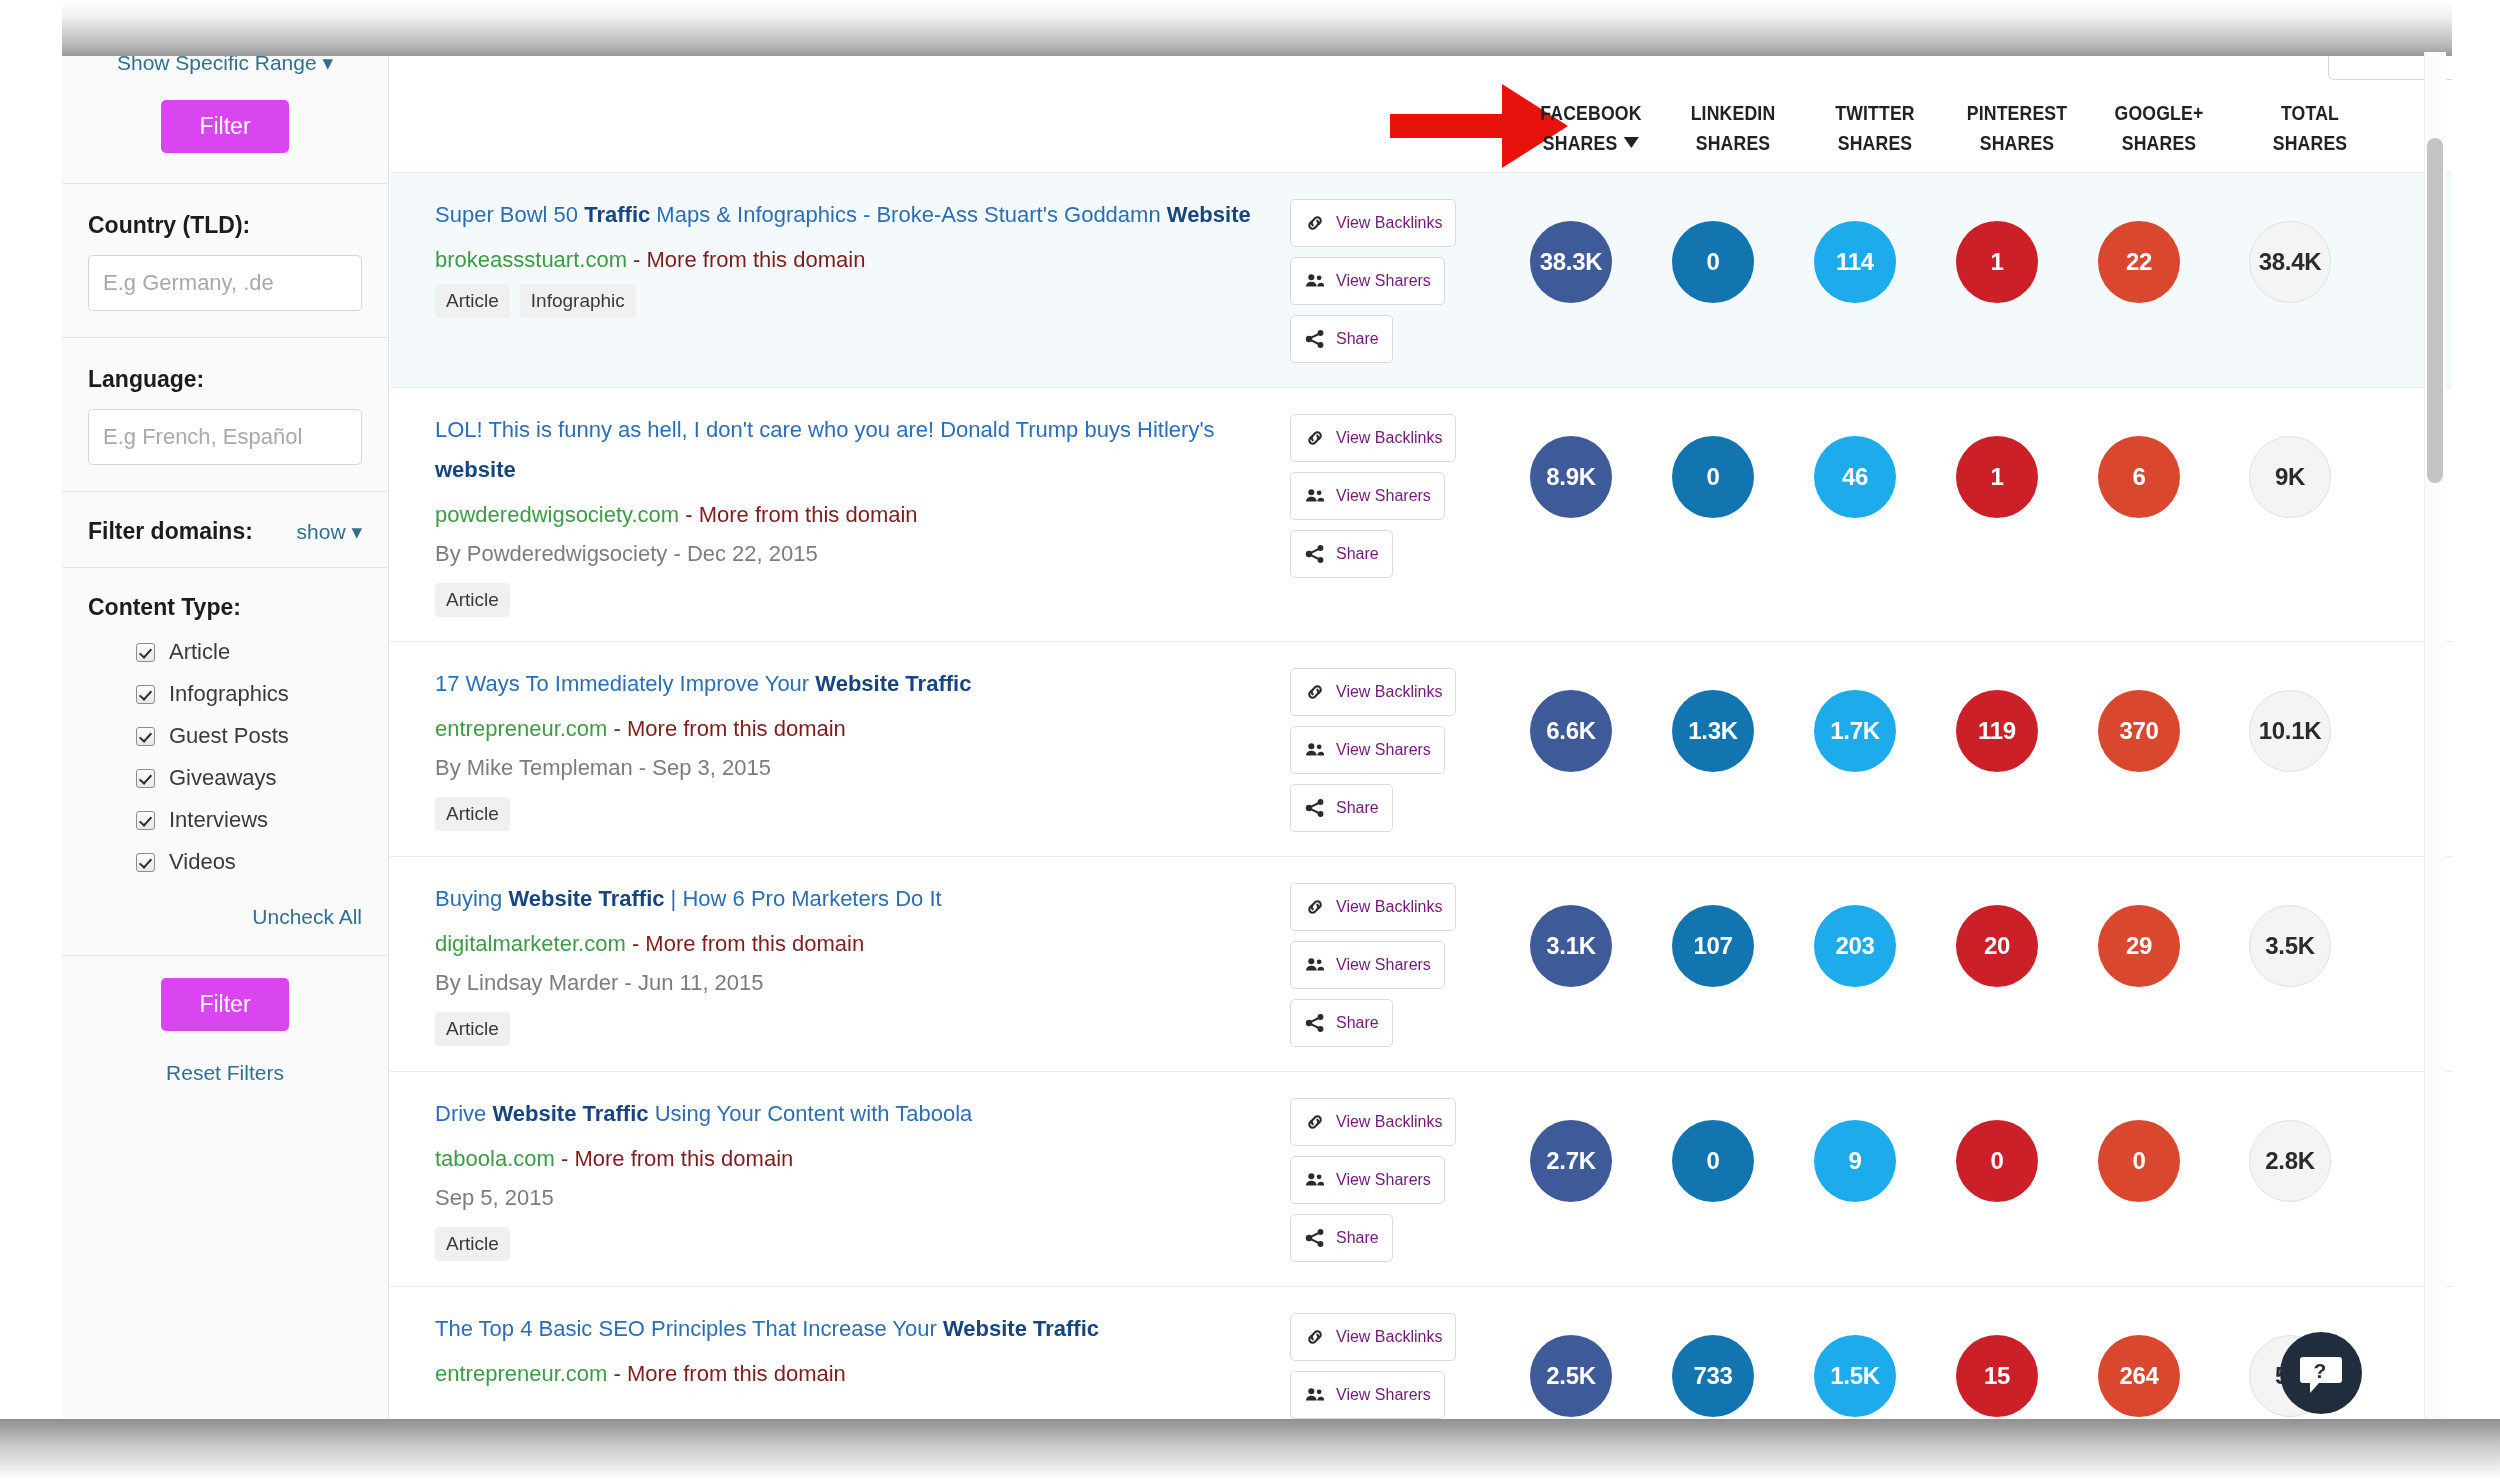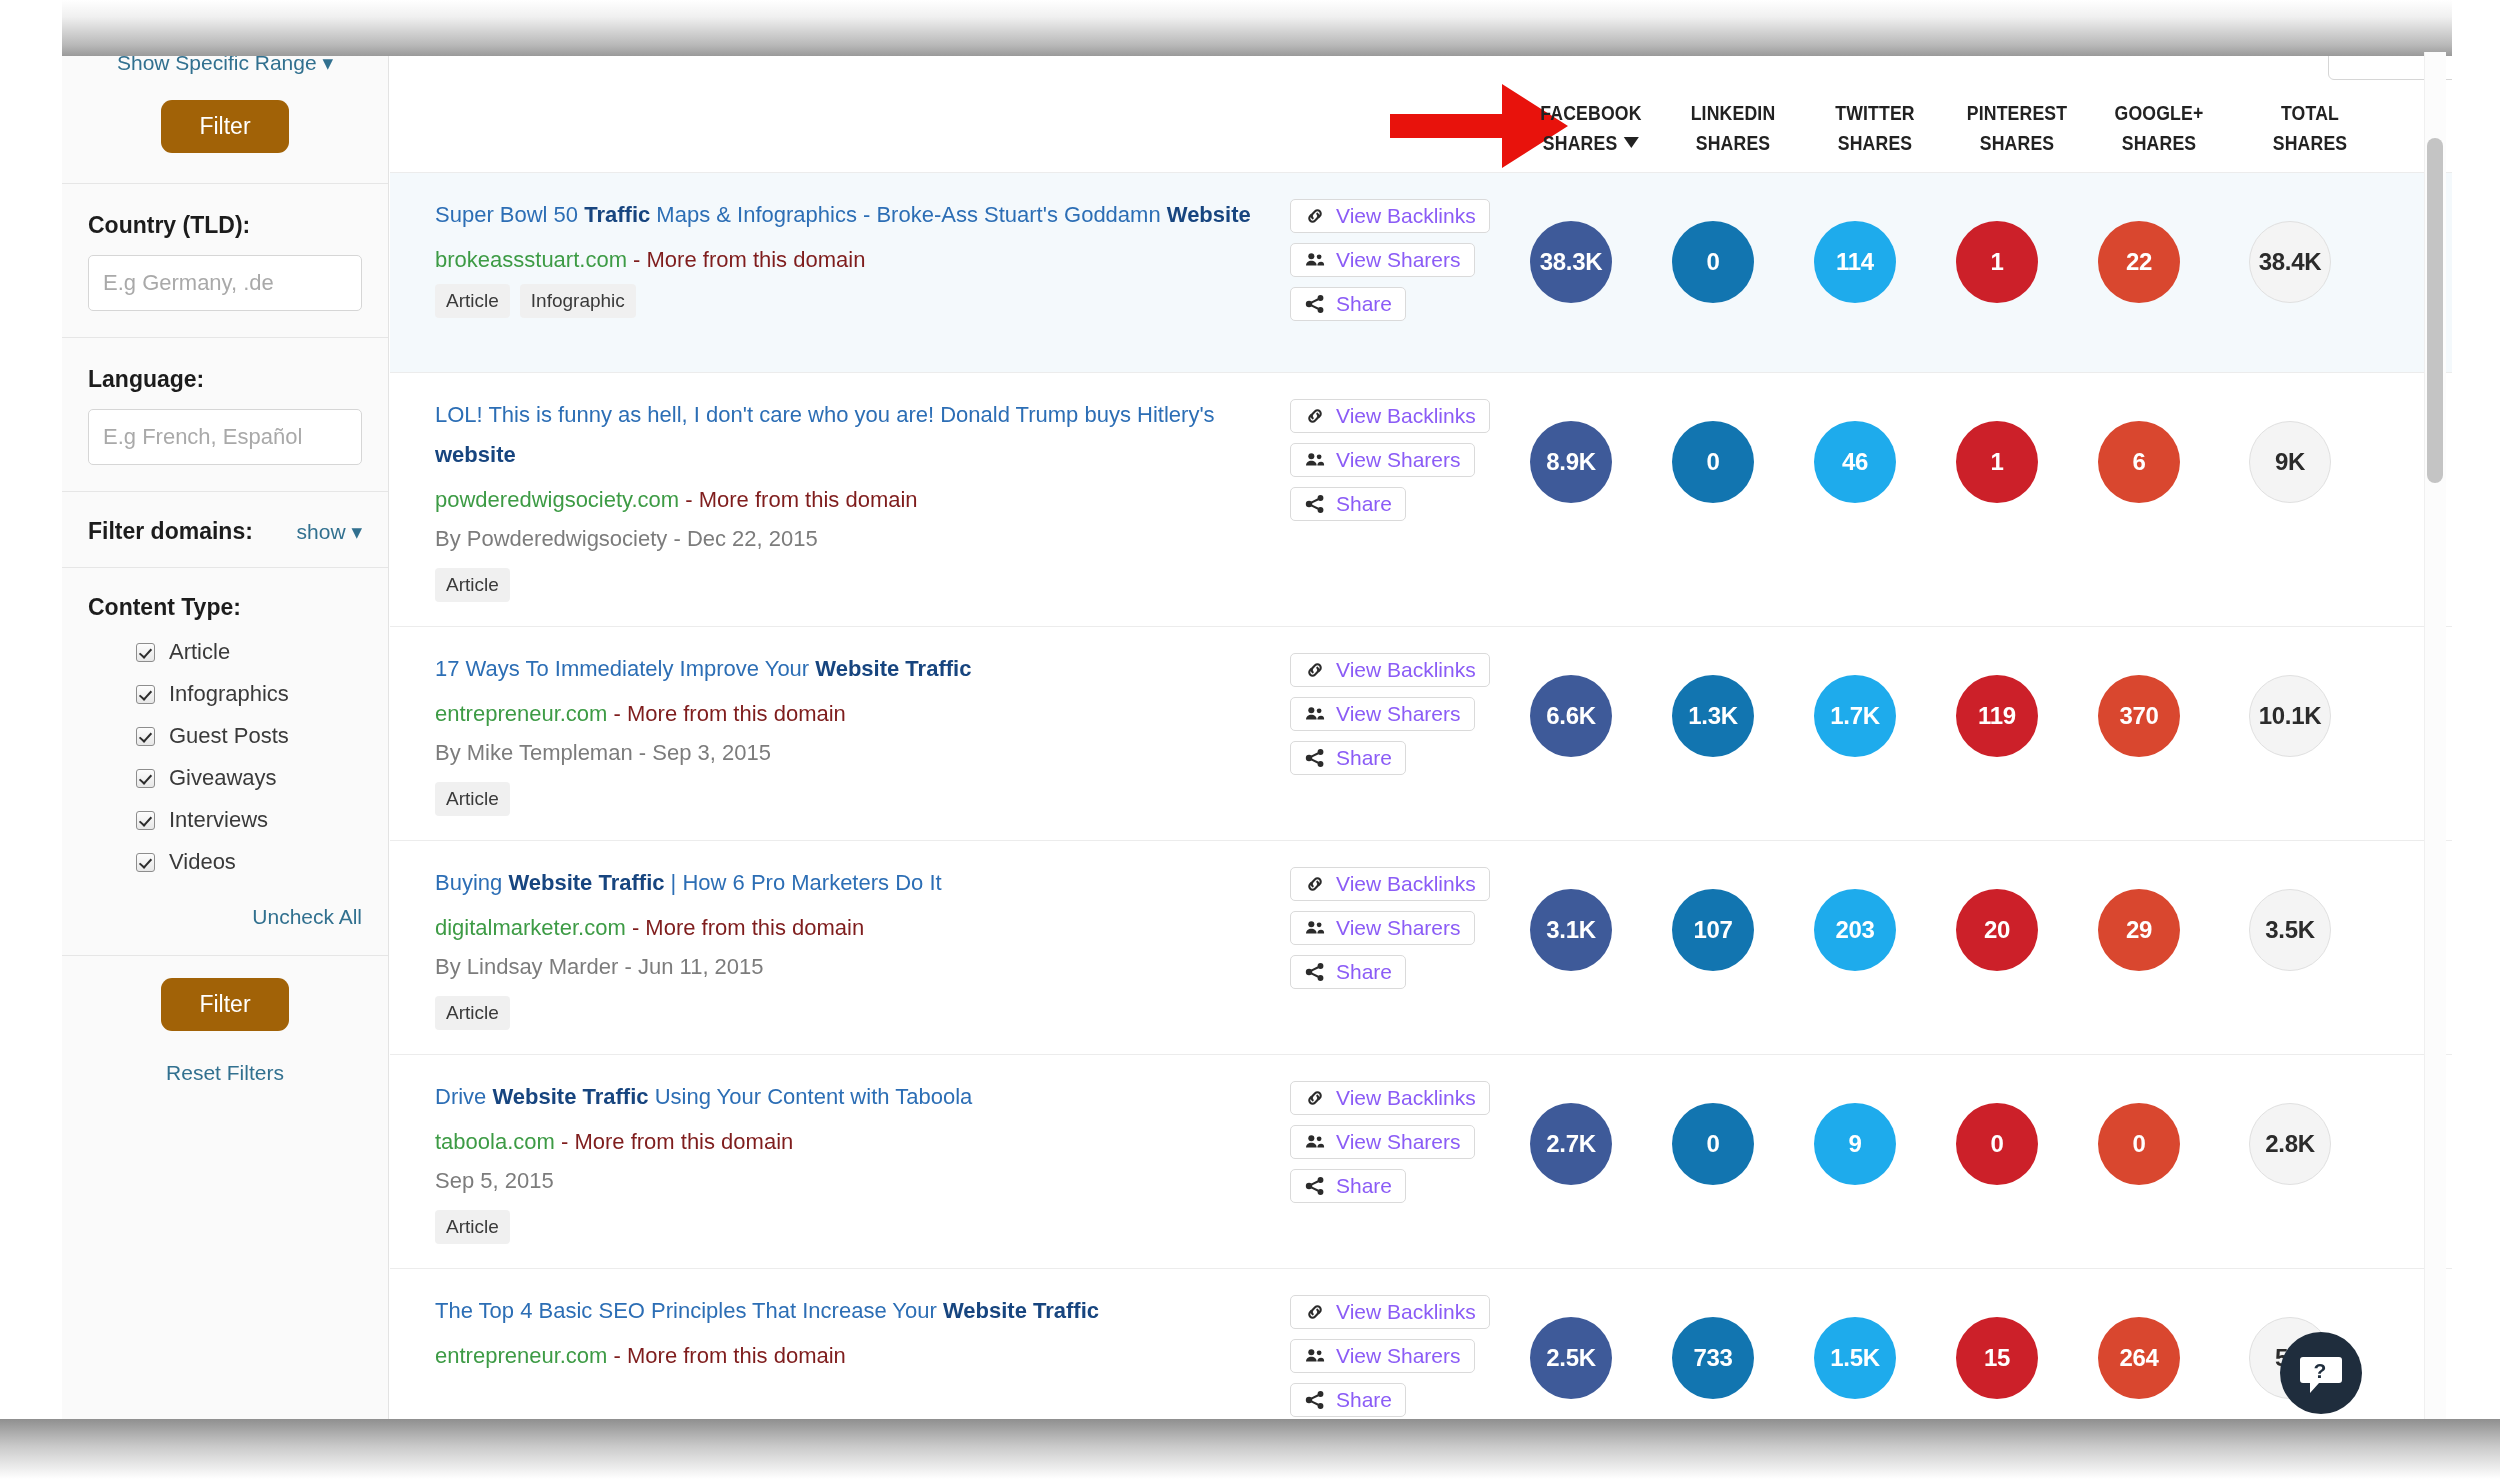--- a/index.html
+++ b/index.html
@@ -57,26 +57,26 @@
     color: #31708f;
     font-size: 21px;
     padding-top: 0px;
     height: 26px;
     overflow: hidden;
     line-height: 22px;
     cursor: pointer;
   }
   .filter-wrap { text-align: center; padding: 22px 0 30px; }
   .btn-filter {
-    background: #a16207;
+    background: #d946ef;
     border: none;
     color: #ffffff;
     font-size: 23px;
     padding: 13px 38px;
-    border-radius: 11px;
+    border-radius: 5px;
     cursor: pointer;
     font-family: "Liberation Sans", sans-serif;
   }
   .side-label {
     font-size: 23px;
     font-weight: bold;
     color: #1c1c1c;
     padding-top: 28px;
   }
   .side-input {
@@ -227,23 +227,23 @@
     flex-direction: column;
     gap: 10px;
   }
   .act-btn {
     display: inline-flex;
     align-items: center;
     gap: 10px;
     background: #ffffff;
     border: 1px solid #dadada;
     border-radius: 5px;
-    padding: 4px 13px;
-    font-size: 21px;
-    color: #8b5cf6;
+    padding: 12px 13px;
+    font-size: 16px;
+    color: #701a75;
     cursor: pointer;
     width: max-content;
     font-family: "Liberation Sans", sans-serif;
   }
   .act-ico { width: 22px; height: 22px; display:inline-block; }
   .circles { display: flex; align-items: center; padding-top: 26px; }
   .cwrap { width: 142px; display: flex; justify-content: center; }
   .cwrap.total { width: 160px; }
   .circle {
     width: 82px; height: 82px;

